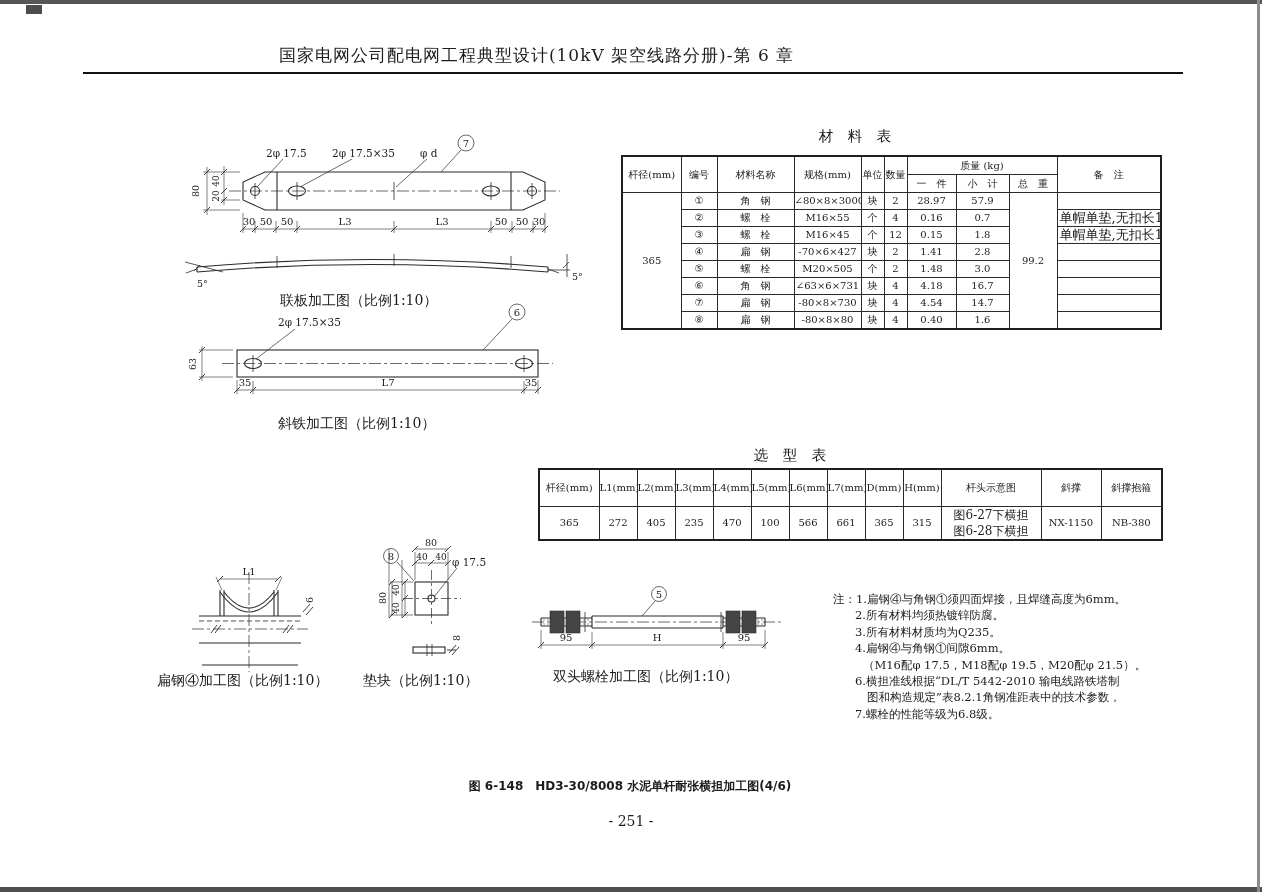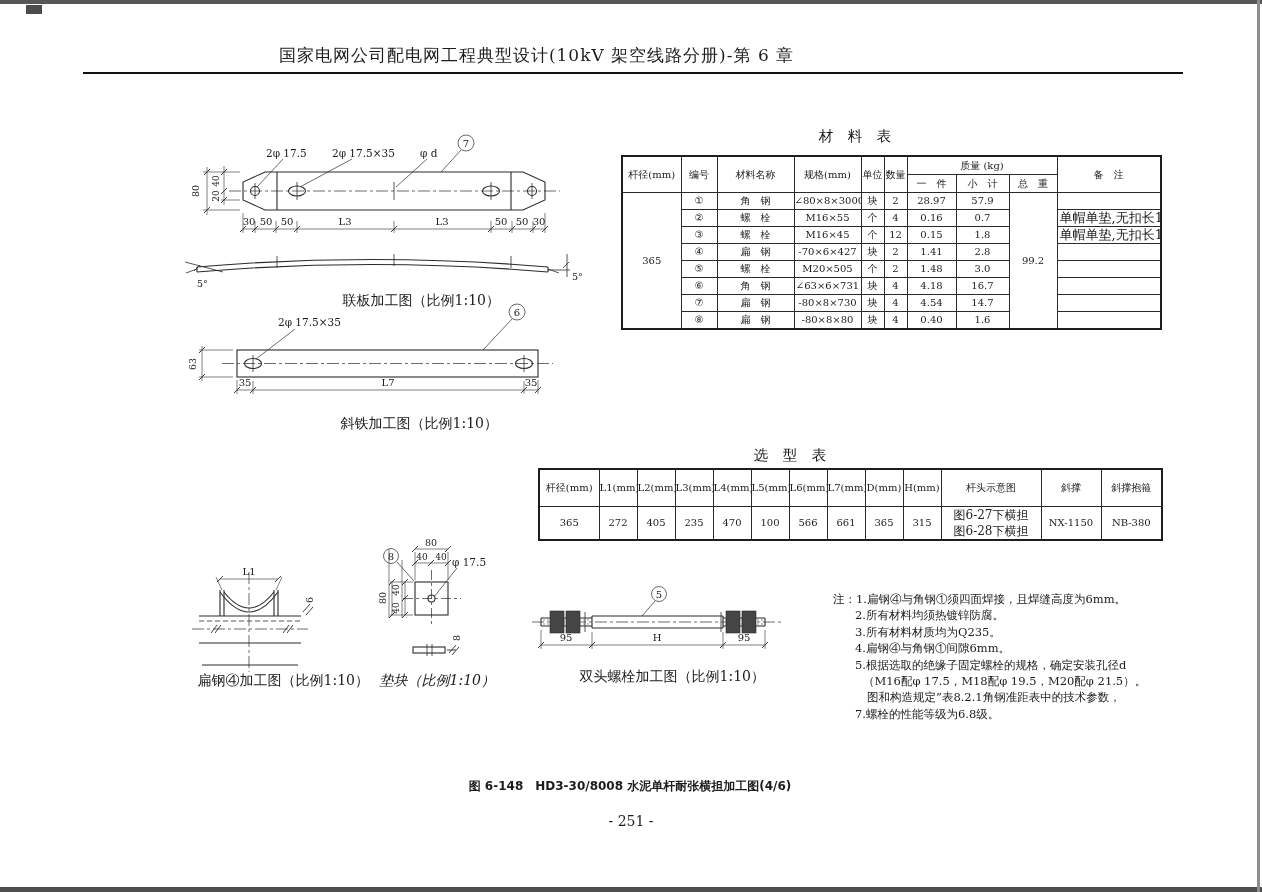--- a/index.html
+++ b/index.html
@@ -20,21 +20,21 @@
   table.sel{left:538px;top:468px;width:625px;border:2.5px solid #1e1e1e;}
   td{border:1px solid #2a2a2a;text-align:center;vertical-align:middle;
      font-size:10px;padding:0;line-height:1.15;overflow:hidden;white-space:nowrap;}
   table.mat tr.hrow td{height:17px;}
   table.mat tr.drow td{height:16px;}
   td.remark{font-size:13px;text-align:left;padding-left:2px;}
   table.sel tr.hrow td{height:36px;font-size:10px;}
   table.sel tr.drow td{height:32px;font-size:10px;}
   td.sketch div{font-size:12px;line-height:1.35;}
   
-  .cap{font-size:14px;text-align:right;white-space:nowrap;}
+  .cap{font-size:14px;text-align:left;white-space:nowrap;}
   
   .notes{left:833px;top:591px;width:410px;font-size:11.5px;line-height:16.4px;}
   .notes div{white-space:nowrap;}
   .n1{padding-left:22px;} .n2{padding-left:30px;} .n3{padding-left:34px;}
   .fig-caption{left:300px;top:778px;width:660px;text-align:center;font-size:12px;font-weight:bold;
                font-family:"DejaVu Sans","Liberation Sans",sans-serif;white-space:nowrap;}
   .page-num{left:0;top:813px;width:1262px;text-align:center;font-size:14px;}
   svg text{fill:#1b1b1b;font-family:"DejaVu Serif","Liberation Serif",serif;}
 </style>
 </head>
@@ -210,21 +210,21 @@
   <g font-size="10">
     <text x="566" y="641" text-anchor="middle">95</text>
     <text x="657" y="641" text-anchor="middle">H</text>
     <text x="744" y="641" text-anchor="middle">95</text>
   </g>
 </svg>
 
 <div class="abs cap" style="left:280px;top:292px;width:220px;">联板加工图（比例1:10）</div>
 <div class="abs cap" style="left:278px;top:415px;width:220px;">斜铁加工图（比例1:10）</div>
 <div class="abs cap" style="left:157px;top:672px;width:212px;">扁钢④加工图（比例1:10）</div>
-<div class="abs cap" style="left:363px;top:672px;width:132px;font-style:italic;">垫块（比例1:10）</div>
+<div class="abs cap" style="left:363px;top:672px;width:132px;">垫块（比例1:10）</div>
 <div class="abs cap" style="left:553px;top:668px;width:212px;">双头螺栓加工图（比例1:10）</div>
 
 <div class="abs tbl-title" style="left:745px;top:127px;width:220px;">材　料　表</div>
 <table class="abs mat">
   <colgroup>
     <col style="width:59px">
       <col style="width:36px">
       <col style="width:77px">
       <col style="width:67px">
     <col style="width:23px">
@@ -387,20 +387,20 @@
     <td>NB-380</td>
   </tr>
 </tbody>
   </table>
 
 <div class="abs notes">
   <div>注：1.扁钢④与角钢①须四面焊接，且焊缝高度为6mm。</div>
   <div class="n1">2.所有材料均须热镀锌防腐。</div>
   <div class="n1">3.所有材料材质均为Q235。</div>
   <div class="n1">4.扁钢④与角钢①间隙6mm。</div>
-  <div class="n1">5.根据选取的绝缘子固定螺栓的规格，确定安装孔径d</div>
   <div class="n2">（M16配φ 17.5，M18配φ 19.5，M20配φ 21.5）。</div>
+  <div class="n1">6.横担准线根据“DL/T 5442-2010 输电线路铁塔制</div>
   <div class="n3">图和构造规定”表8.2.1角钢准距表中的技术参数，</div>
   <div class="n1">7.螺栓的性能等级为6.8级。</div>
 </div>
 
 <div class="abs fig-caption">图 6-148　HD3-30/8008 水泥单杆耐张横担加工图(4/6)</div>
 <div class="abs page-num">- 251 -</div>
 
 </body></html>

